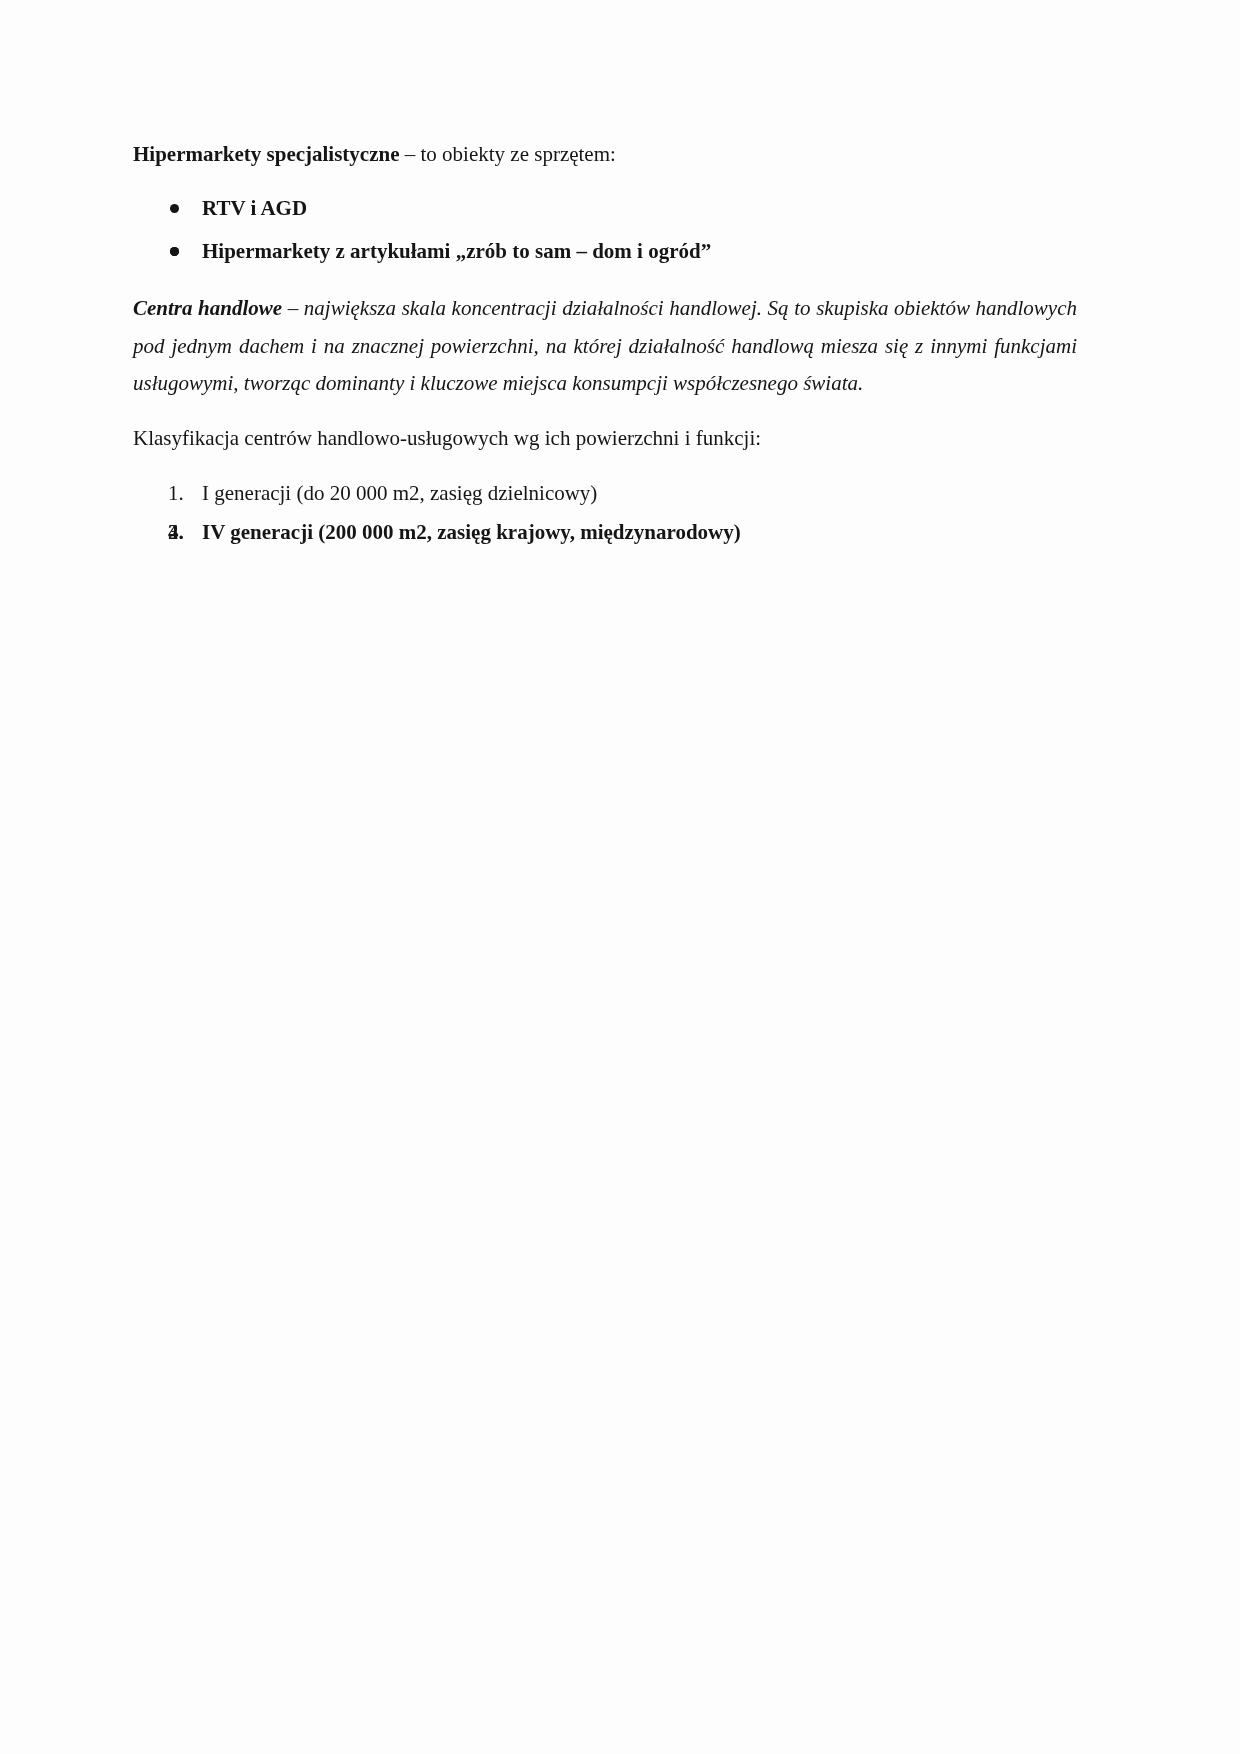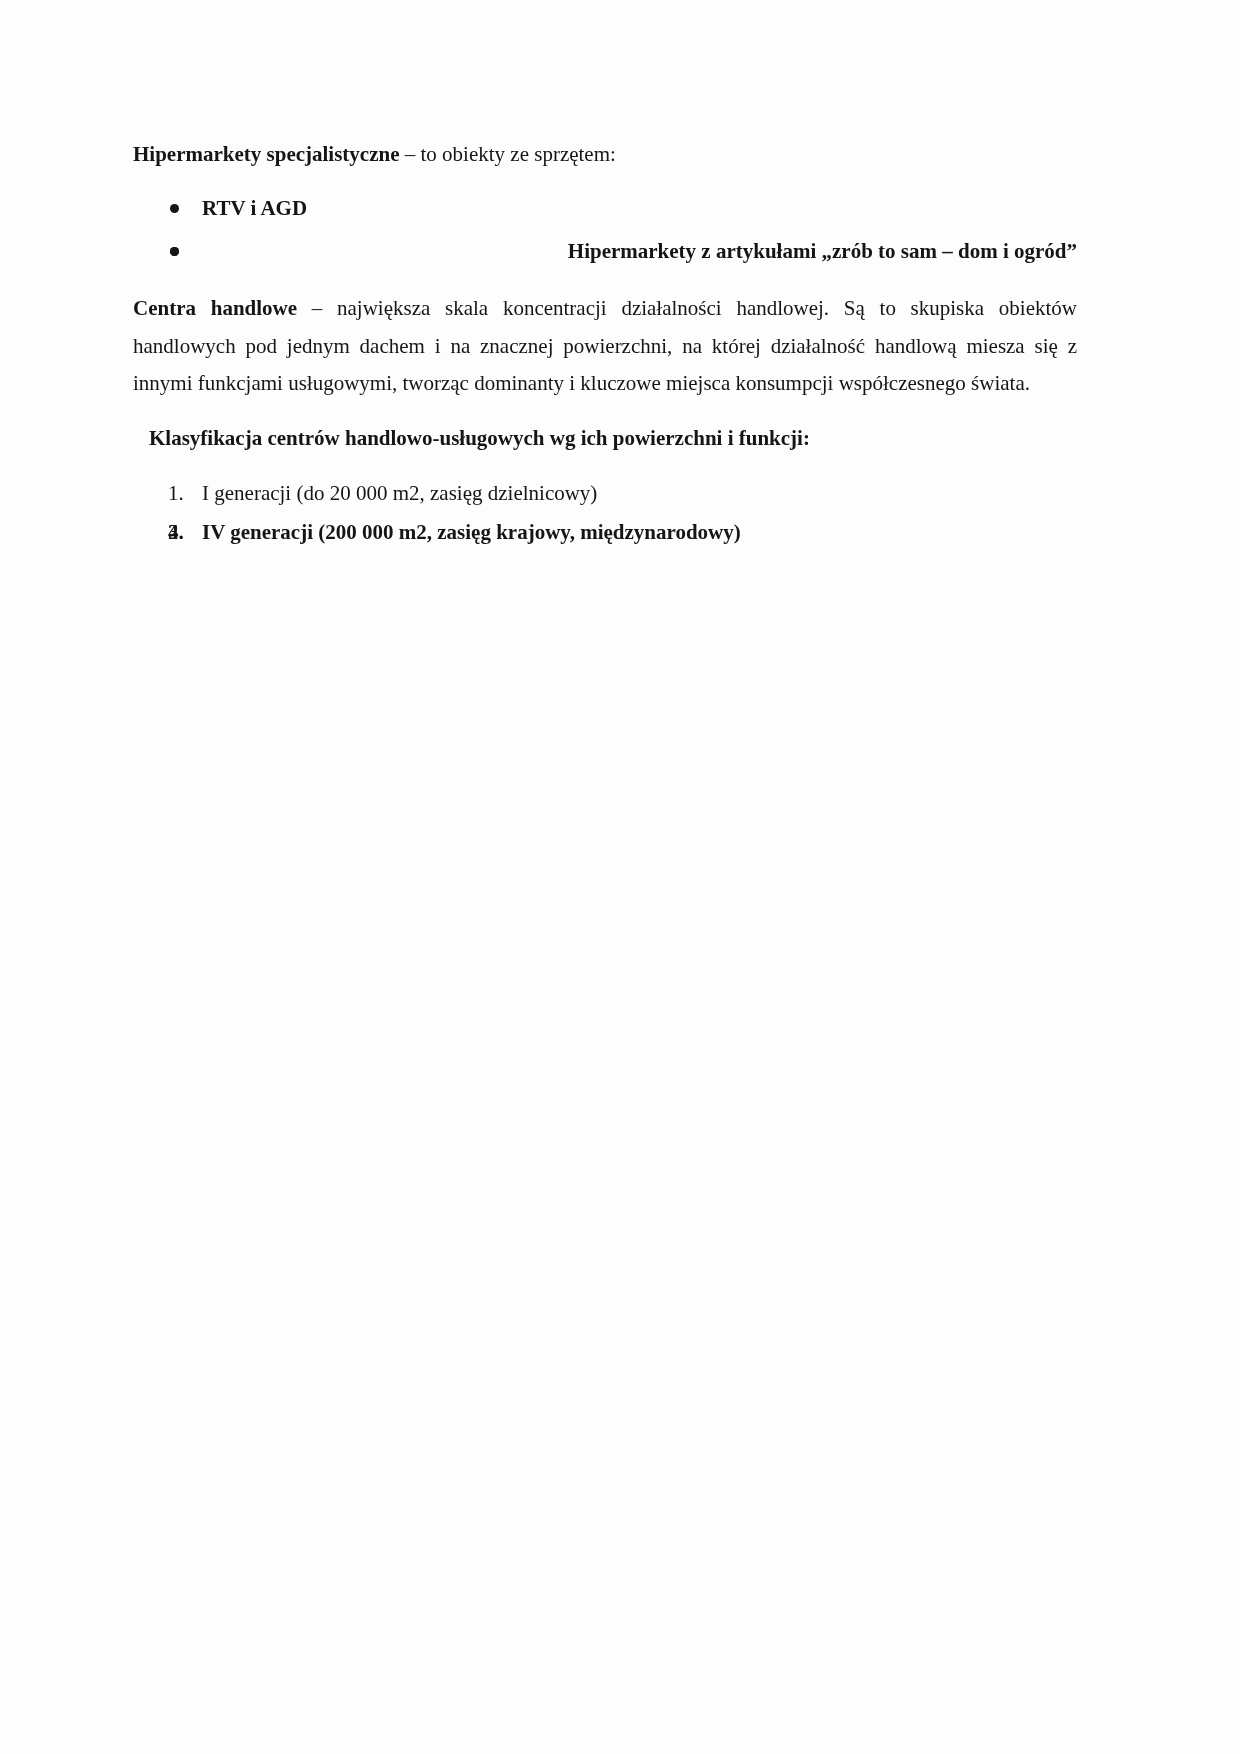--- a/index.html
+++ b/index.html
@@ -34,40 +34,41 @@
     margin: 0 0 25px 0;
     padding: 0;
   }
   ul.bullet-list li {
     position: relative;
     padding-left: 69px;
     line-height: 27px;
     margin-bottom: 16px;
     font-weight: bold;
   }
-  ul.bullet-list li:last-child { margin-bottom: 16px; text-align: right; }
+  ul.bullet-list li:last-child { margin-bottom: 16px; }
   .bullet-marker {
     position: absolute;
     left: 37px;
     top: 9px;
     width: 9px;
     height: 9px;
     border-radius: 50%;
     background: #151515;
   }
   .body-paragraph {
     text-align: justify;
     line-height: 37.5px;
     margin: 0 0 22px 0;
+    font-style: italic;
   }
   .section-heading {
     font-size: 21px;
     line-height: 27px;
-    font-weight: bold;
-    margin: 0 0 28px 16px;
+    font-weight: normal;
+    margin: 0 0 28px 0;
   }
   ol.num-list li {
     position: relative;
     padding-left: 69px;
     line-height: 27px;
     margin-bottom: 12px;
   }
   .num-marker {
     position: absolute;
     left: 35px;

